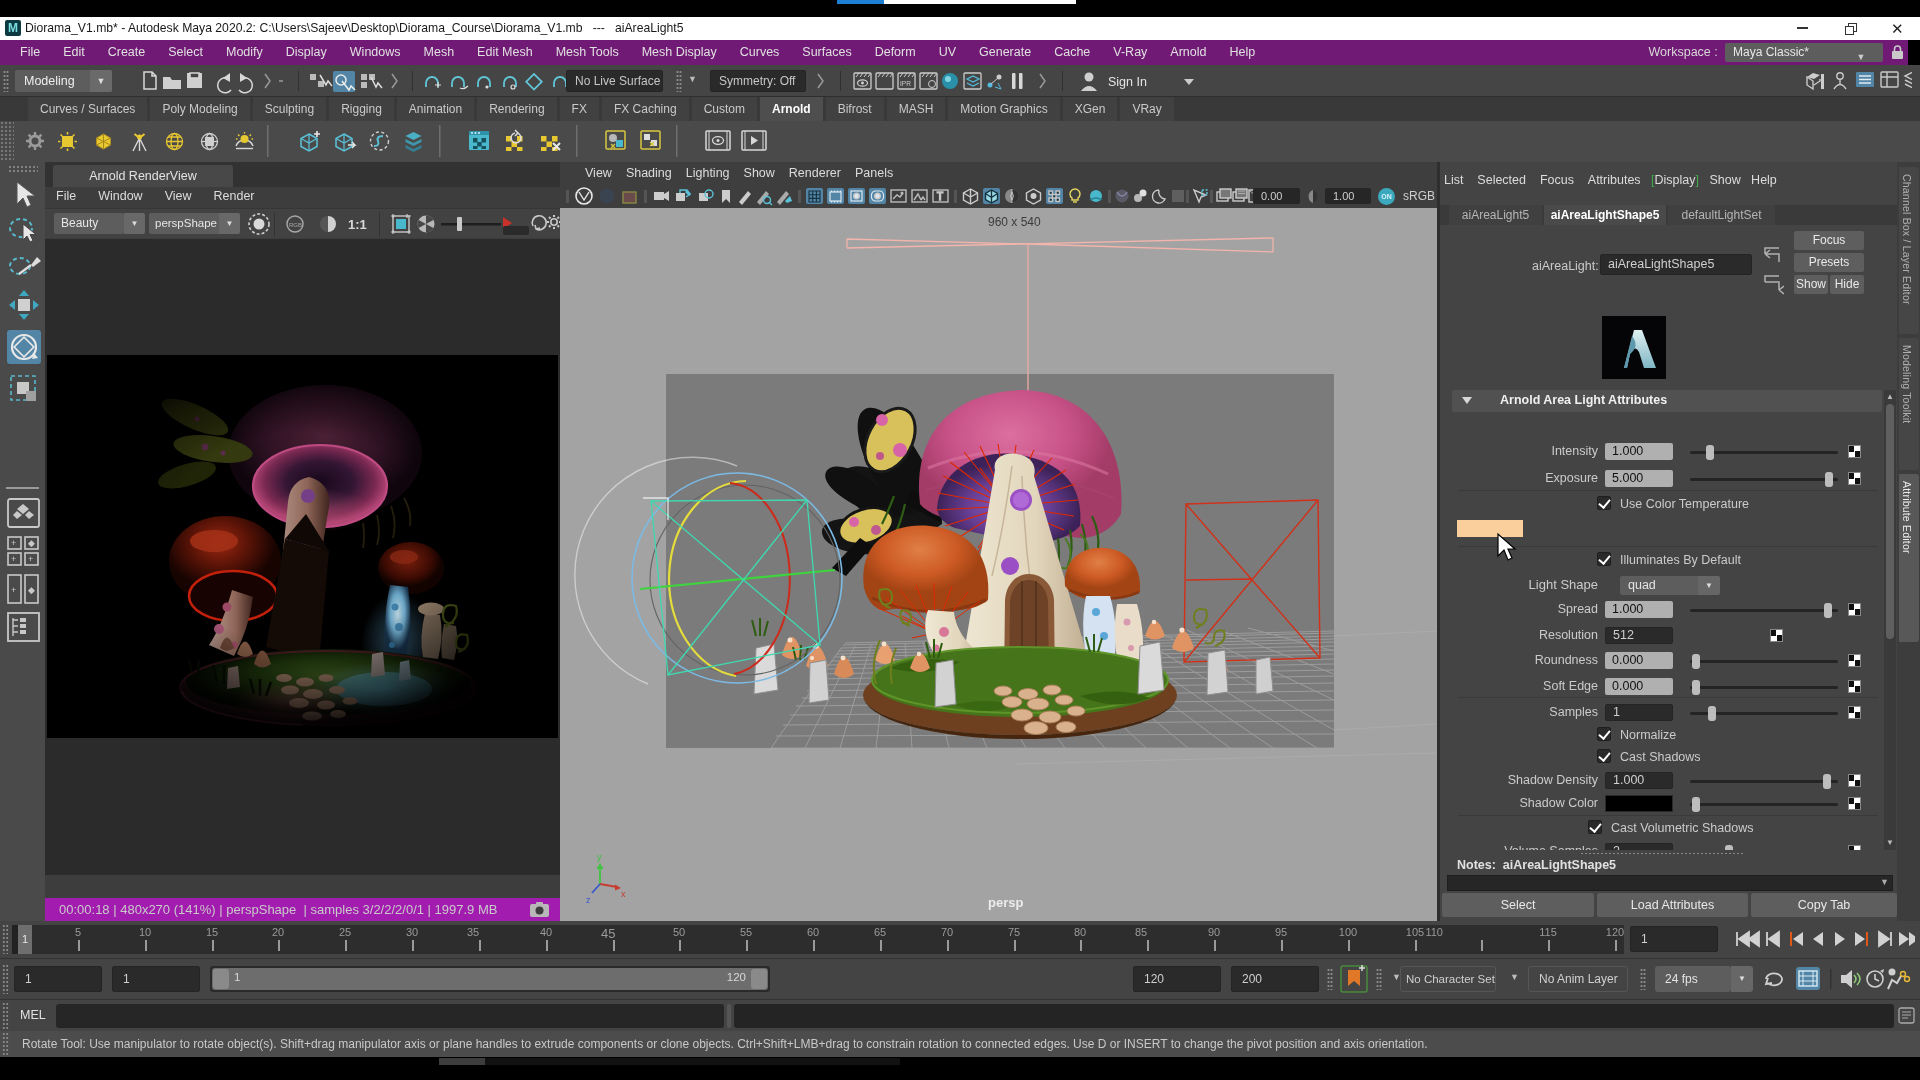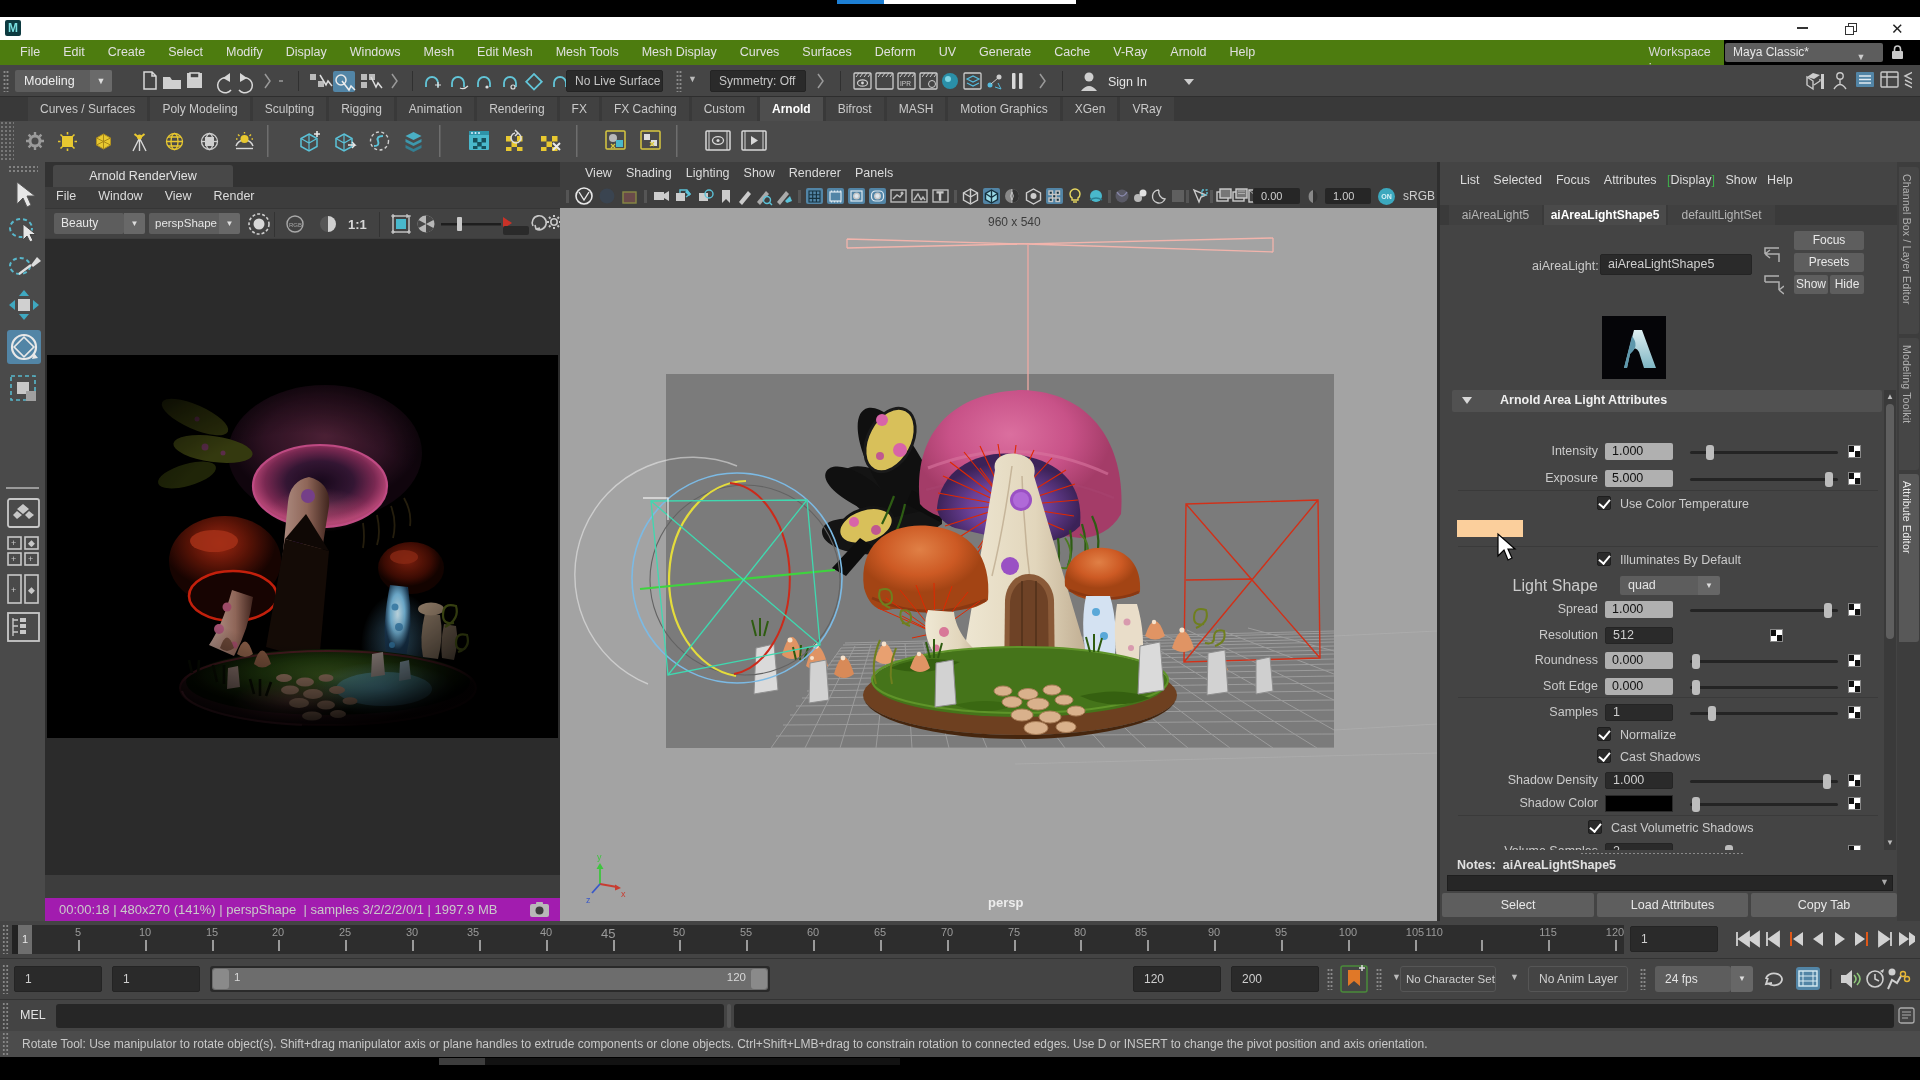--- a/index.html
+++ b/index.html
@@ -1,20 +1,20 @@
 <!DOCTYPE html>
 <html><head><meta charset="utf-8">
 <style>
 *{margin:0;padding:0;box-sizing:border-box}
 html,body{width:1920px;height:1080px;overflow:hidden;background:#000}
 body{font-family:"Liberation Sans",sans-serif;position:relative;font-size:12px;-webkit-font-smoothing:antialiased}
 .abs{position:absolute}
 .tx{color:#dcdcdc}
 #titlebar{left:0;top:17px;width:1920px;height:23px;background:#fff;color:#191919;font-size:12.5px}
-#menubar{left:0;top:40px;width:1724px;height:25px;background:#4d7c0f}
+#menubar{left:0;top:40px;width:1908px;height:25px;background:#701a75}
 #menubar span{display:inline-block;padding:5px 11.5px;color:#e0e0e0;font-size:12.5px}
 #toolbar{left:0;top:65px;width:1920px;height:32px;background:#454545;border-bottom:1px solid #2e2e2e}
 #shelftabs{left:0;top:97px;width:1920px;height:24px;background:#393939}
 #shelftabs .t{display:inline-block;height:24px;line-height:24px;padding:0 12px;color:#c9c9c9;font-size:12px;background:#414141;margin-right:3px}
 #shelftabs .t.on{background:#4e4e4e;color:#fff;font-weight:bold}
 #shelf{left:0;top:121px;width:1920px;height:41px;background:#4a4a4a}
 #main{left:0;top:162px;width:1920px;height:759px;background:#2e2e2e}
 .grip{display:inline-block;width:6px;height:22px;vertical-align:middle;background-image:radial-gradient(circle,#8a8a8a 1px,transparent 1.2px);background-size:3px 4px}
 .fielddark{background:#2a2a2a;color:#cfcfcf;border:1px solid #242424;border-radius:2px}
 .fieldlight{background:#b0b0b0;color:#111;border-radius:2px}
@@ -25,20 +25,21 @@
 </style></head>
 <body>
 
 <div class="abs" style="left:0;top:0;width:1920px;height:17px;background:#000">
  <div class="abs" style="left:837px;top:0;width:47px;height:4px;background:#1d7fd4"></div>
  <div class="abs" style="left:884px;top:0;width:192px;height:4px;background:#fdfdfd"></div>
 </div>
 
 <div id="titlebar" class="abs">
  <div class="abs" style="left:5px;top:3px;width:16px;height:16px;background:#0d3a40;border-radius:2px;color:#7adfe0;font-weight:bold;text-align:center;line-height:16px;font-size:12px">M</div>
+ <div class="abs" style="left:25px;top:4px;white-space:nowrap;font-size:12.2px">Diorama_V1.mb* - Autodesk Maya 2020.2: C:\Users\Sajeev\Desktop\Diorama_Course\Diorama_V1.mb&nbsp;&nbsp;&nbsp;---&nbsp;&nbsp;&nbsp;aiAreaLight5</div>
  <div class="abs" style="left:1797px;top:10px;width:11px;height:1.5px;background:#333"></div>
  <div class="abs" style="left:1848px;top:6px;width:9px;height:9px;border:1.3px solid #333"></div>
  <div class="abs" style="left:1845px;top:9px;width:9px;height:9px;border:1.3px solid #333;background:#fff"></div>
  <div class="abs" style="left:1891px;top:5px;width:13px;height:13px;color:#222;font-size:15px;line-height:13px">✕</div>
 </div>
 
 <div id="menubar" class="abs"><span style="padding-left:20px">File</span><span>Edit</span><span>Create</span><span>Select</span><span>Modify</span><span>Display</span><span>Windows</span><span>Mesh</span><span>Edit Mesh</span><span>Mesh Tools</span><span>Mesh Display</span><span>Curves</span><span>Surfaces</span><span>Deform</span><span>UV</span><span>Generate</span><span>Cache</span><span>V-Ray</span><span>Arnold</span><span>Help</span>
  <span class="abs" style="left:1637px;top:0;color:#d8d8d8">Workspace :</span>
  <div class="abs" style="left:1725px;top:3px;width:158px;height:19px;background:#5d5d5d;border-radius:2px;color:#e8e8e8;line-height:19px;padding-left:8px;font-size:12px">Maya Classic*<span class="abs" style="right:6px;top:0px;font-size:9px;color:#ccc">▼</span></div>
  <svg class="abs" style="left:1890px;top:4px" width="16" height="17">
@@ -933,21 +934,21 @@
  <path d="M40 676 L32 685" stroke="#3858c8" stroke-width="1.8"></path>
  <text x="37" y="652" fill="#3ec43e">y</text>
           <text x="61" y="689" fill="#c83c30">x</text>
           <text x="26" y="695" fill="#3858c8">z</text>
 </g>
 <text x="428" y="699" font-size="13" font-weight="bold" fill="#ececec" font-family="Liberation Sans">persp</text>
 </svg>
 </div>
 
 <div class="abs" style="left:1440px;top:0;width:457px;height:759px;background:#444444">
- <div class="tx" style="font-size:12.5px;padding:11px 0 0 20px">List&nbsp;&nbsp;&nbsp;&nbsp;Selected&nbsp;&nbsp;&nbsp;&nbsp;Focus&nbsp;&nbsp;&nbsp;&nbsp;Attributes&nbsp;&nbsp;&nbsp;<span style="color:#3fae4a">[</span>Display<span style="color:#3fae4a">]</span>&nbsp;&nbsp;&nbsp;Show&nbsp;&nbsp;&nbsp;Help</div>
+ <div class="tx" style="font-size:12.5px;padding:11px 0 0 4px">List&nbsp;&nbsp;&nbsp;&nbsp;Selected&nbsp;&nbsp;&nbsp;&nbsp;Focus&nbsp;&nbsp;&nbsp;&nbsp;Attributes&nbsp;&nbsp;&nbsp;<span style="color:#3fae4a">[</span>Display<span style="color:#3fae4a">]</span>&nbsp;&nbsp;&nbsp;Show&nbsp;&nbsp;&nbsp;Help</div>
  <div class="abs" style="left:0px;top:43px;width:457px;height:20px;background:#3a3a3a">
   <div class="abs" style="left:9px;top:0;width:93px;height:20px;background:#404040;color:#b5b5b5;font-size:12px;text-align:center;line-height:20px">aiAreaLight5</div>
   <div class="abs" style="left:104px;top:0;width:122px;height:20px;background:#4a4a4a;color:#fff;font-size:12px;font-weight:bold;text-align:center;line-height:20px">aiAreaLightShape5</div>
   <div class="abs" style="left:228px;top:0;width:107px;height:20px;background:#404040;color:#b5b5b5;font-size:12px;text-align:center;line-height:20px">defaultLightSet</div>
  </div>
  <div class="abs btn" style="left:354px;top:69px;width:70px;height:19px;line-height:19px;font-size:12px">Focus</div>
  <div class="abs btn" style="left:354px;top:91px;width:70px;height:19px;line-height:19px;font-size:12px">Presets</div>
  <div class="abs btn" style="left:354px;top:113px;width:34px;height:19px;line-height:19px;font-size:12px">Show</div>
  <div class="abs btn" style="left:390px;top:113px;width:34px;height:19px;line-height:19px;font-size:12px">Hide</div>
  <div class="abs" style="left:92px;top:97px;color:#cacaca;font-size:12.5px">aiAreaLight:</div>
@@ -997,21 +998,21 @@
         <div class="abs cb" style="left:157px;top:1px"></div>
         <span class="abs" style="left:180px;top:2px;color:#cbcbcb;font-size:12.5px;white-space:nowrap">Use Color Temperature</span>
       </div>
 <div class="abs" style="left:17px;top:358px;width:66px;height:17px;background:#fbcf9c"></div>
 <div class="abs" style="left:18px;top:384px;width:420px;height:1px;background:#3a3a3a"></div>
 <div class="abs" style="left:0;top:389px;width:457px;height:20px">
         <div class="abs cb" style="left:157px;top:1px"></div>
         <span class="abs" style="left:180px;top:2px;color:#cbcbcb;font-size:12.5px;white-space:nowrap">Illuminates By Default</span>
       </div>
 <div class="abs" style="left:0;top:412px;width:457px;height:22px">
-        <span class="abs" style="right:299px;top:3px;color:#cbcbcb;font-size:16px">Light Shape</span>
+        <span class="abs" style="right:299px;top:3px;color:#cbcbcb;font-size:13px">Light Shape</span>
         <div class="abs" style="left:180px;top:2px;width:78px;height:19px;background:#5d5d5d;border-radius:2px 0 0 2px;color:#e4e4e4;font-size:12.5px;line-height:19px;padding-left:8px">quad</div>
         <div class="abs" style="left:258px;top:2px;width:22px;height:19px;background:#666;border-radius:0 2px 2px 0;color:#ddd;font-size:8px;text-align:center;line-height:19px">▼</div>
       </div>
 <div class="abs" style="left:0;top:437px;width:457px;height:22px">
         <span class="abs" style="right:299px;top:3px;color:#cbcbcb;font-size:12.5px;white-space:nowrap">Spread</span>
         <div class="abs fieldlight" style="left:165px;top:2px;width:68px;height:17px;line-height:17px;padding-left:7px;font-size:12.5px">1.000</div>
         <div class="abs" style="left:250px;top:10px;width:148px;height:3px;background:#242424;border-radius:2px"></div>
         <div class="abs" style="left:384px;top:4px;width:8px;height:15px;background:#bdbdbd;border-radius:3px"></div>
         <div class="abs schk" style="left:408px"></div>
       </div>

